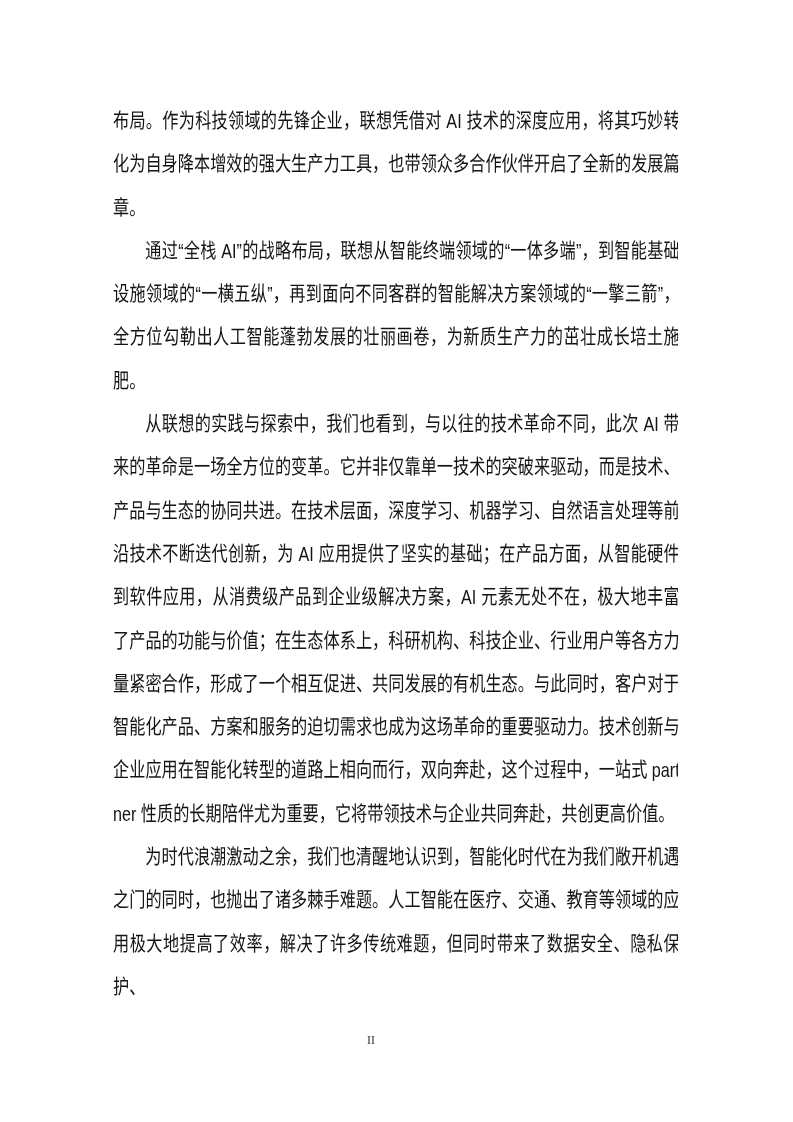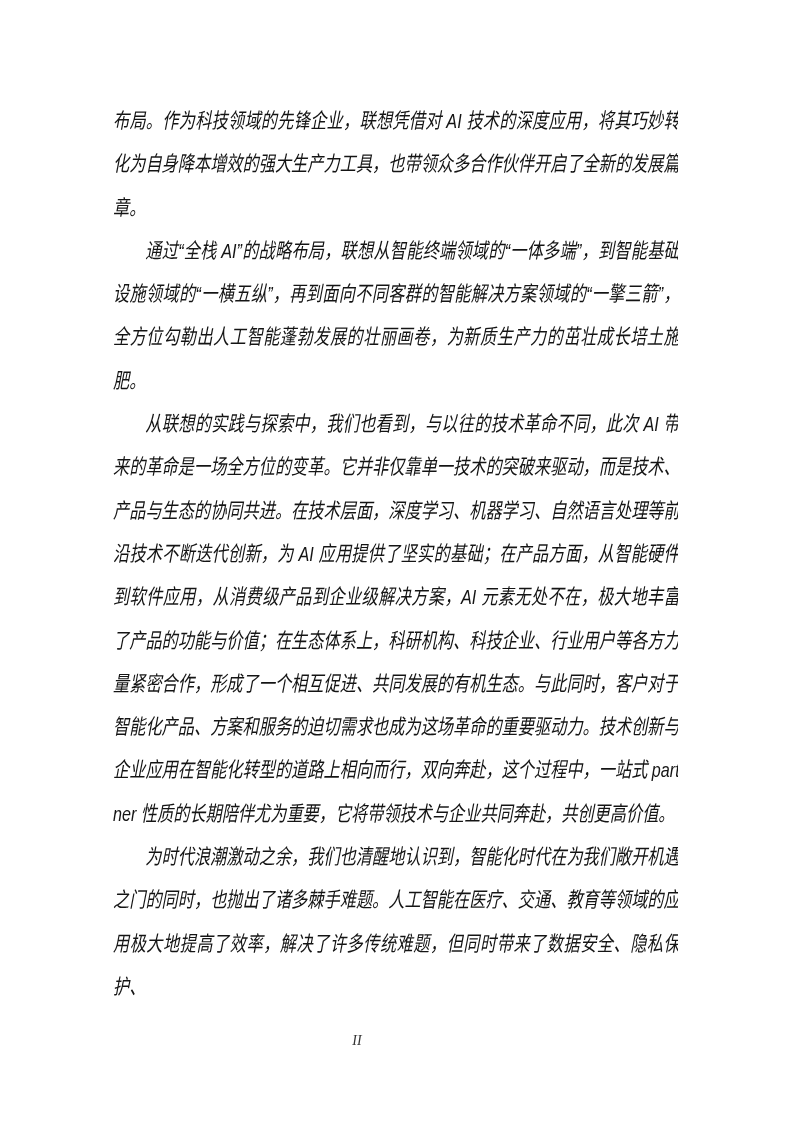--- a/index.html
+++ b/index.html
@@ -7,21 +7,20 @@
     padding: 0;
     background: #ffffff;
   }
   .page {
     position: relative;
     width: 678px;
     height: 1122px;
     background: #ffffff;
     overflow: hidden;
     font-family: "Liberation Sans", sans-serif;
-    font-style: italic;
   }
   .text-block {
     position: absolute;
     left: 113px;
     top: 99px;
     width: 736px;              
     transform: scaleX(0.77);   
     transform-origin: 0 0;
   }
   .text-block p {
@@ -34,26 +33,26 @@
     text-align: justify;
     text-justify: inter-character;
     word-break: break-all;
   }
   .text-block p.indent {
     text-indent: 2em;
   }
   .footer {
     position: absolute;
     top: 1033px;
-    left: 4px;
+    left: 18px;
     width: 100%;
     text-align: center;
     text-indent: 28px; 
     font-family: "Liberation Serif", serif;
-    font-size: 14px;
+    font-size: 12px;
     line-height: 15px;
     color: #333333;
   }
 </style>
 </head>
 <body>
 
 <div class="page">
 
   <div class="text-block">

